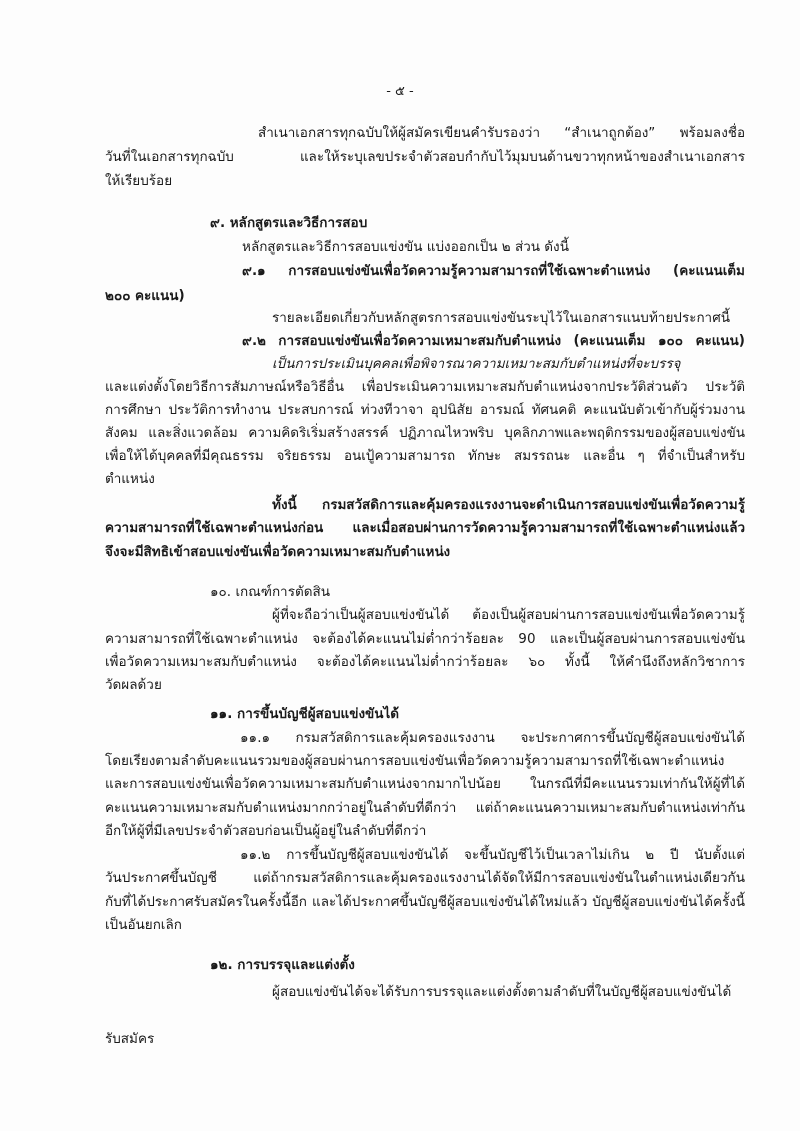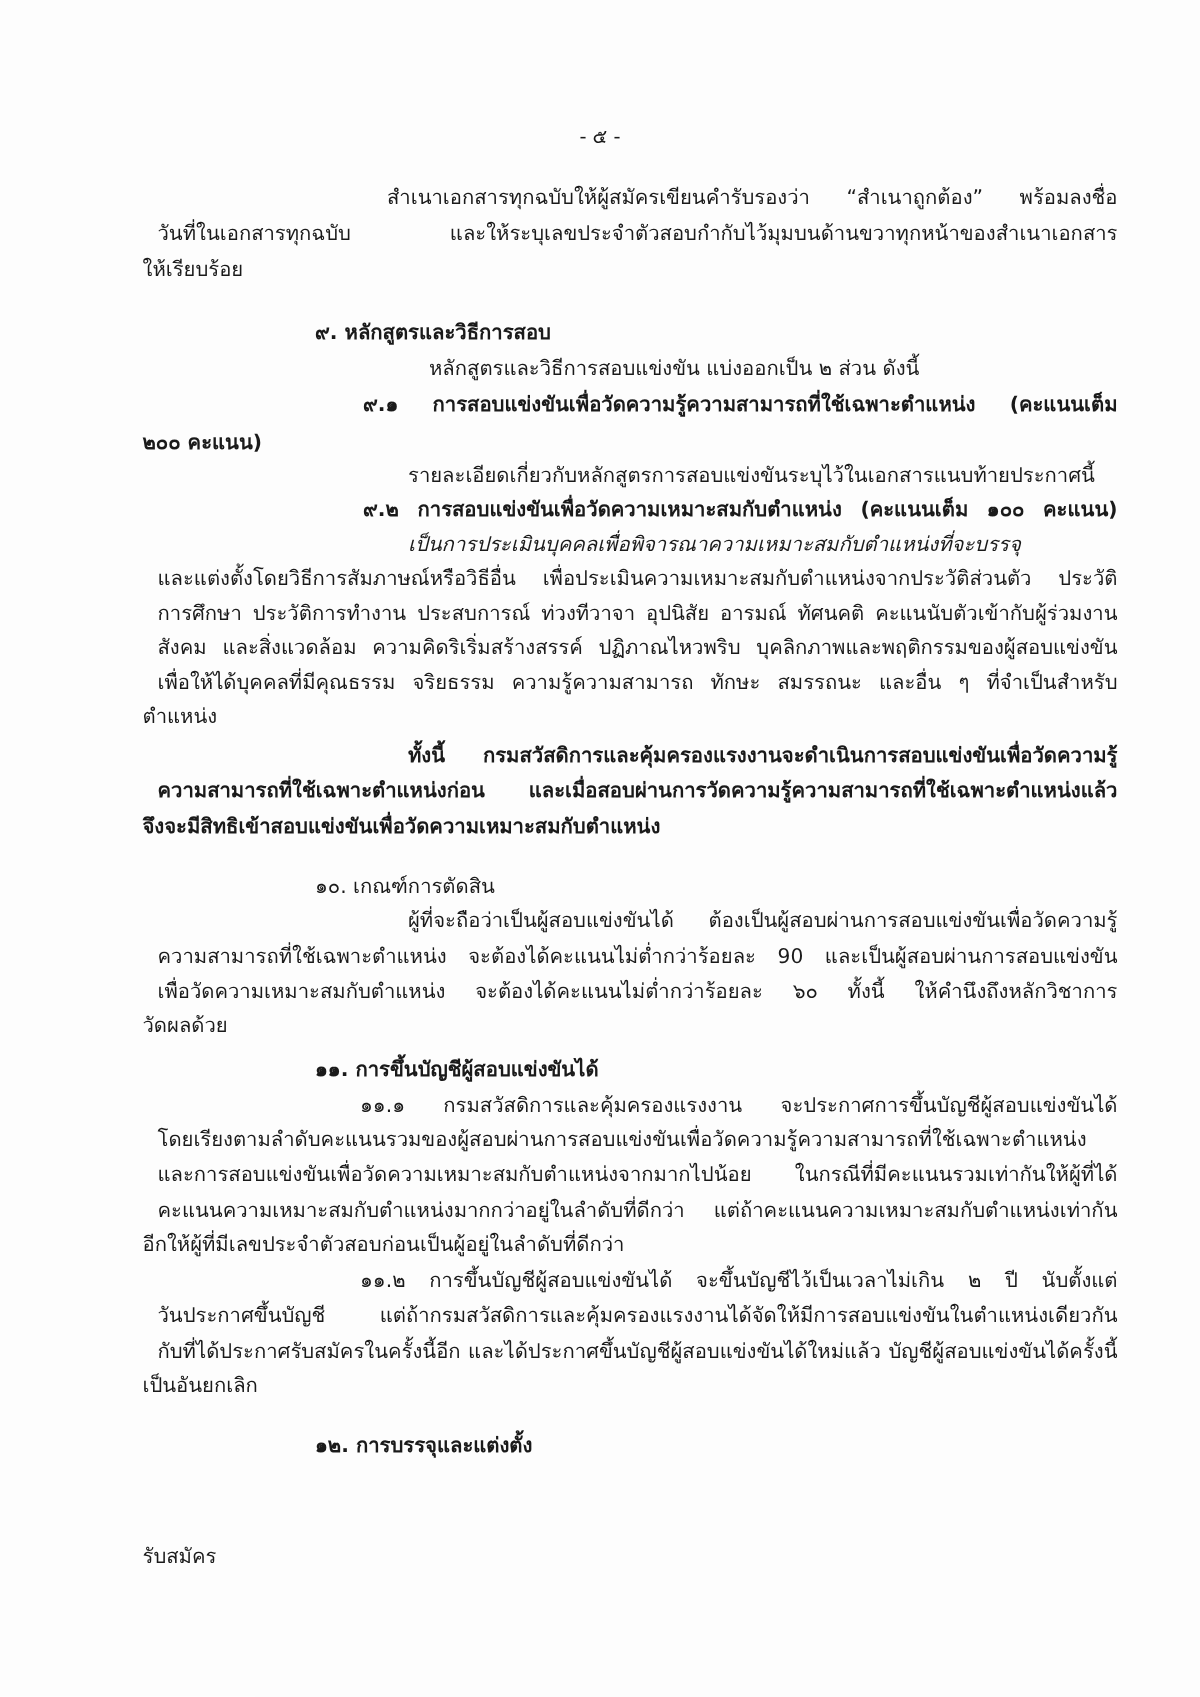--- a/index.html
+++ b/index.html
@@ -1,47 +1,47 @@
 <!DOCTYPE html>
 <html><head>
 <meta charset="utf-8">
 <style>
   html, body { margin: 0; padding: 0; background: #ffffff; }
   body { width: 800px; height: 1131px; position: relative; overflow: hidden;
          font-family: "DejaVu Sans", "Liberation Sans", sans-serif; color: #1a1a1a; }
   .page { position: absolute; left: 0; top: 0; width: 800px; height: 1131px; background: #fdfdfd; }
   .line { position: absolute; font-size: 13.5px; line-height: 22px; white-space: nowrap; }
   .full { left: 105px; width: 640px; text-align: justify; text-align-last: justify; }
-  .last { left: 95px; text-align: left; }
+  .last { left: 105px; text-align: left; }
   .bold { font-weight: bold; }
   .pnum { position: absolute; left: 0; width: 800px; top: 80px; text-align: center; font-size: 13px; }
 </style>
 </head>
 <body>
 
 <div class="page">
 
   <div class="pnum">- ๕ -</div>
 
   <div class="line full" style="top:145px;">วันที่ในเอกสารทุกฉบับ และให้ระบุเลขประจำตัวสอบกำกับไว้มุมบนด้านขวาทุกหน้าของสำเนาเอกสาร</div>
   <div class="line" style="left:258px; width:487px; top:121px; text-align:justify; text-align-last:justify;">สำเนาเอกสารทุกฉบับให้ผู้สมัครเขียนคำรับรองว่า “สำเนาถูกต้อง”  พร้อมลงชื่อ</div>
   <div class="line last" style="top:169px;">ให้เรียบร้อย</div>
 
   <div class="line bold" style="left:210px; top:211px;">๙. หลักสูตรและวิธีการสอบ</div>
-  <div class="line" style="left:242px; top:235px;margin-left:44px;">หลักสูตรและวิธีการสอบแข่งขัน แบ่งออกเป็น ๒ ส่วน ดังนี้</div>
+  <div class="line" style="left:242px; top:235px;">หลักสูตรและวิธีการสอบแข่งขัน แบ่งออกเป็น ๒ ส่วน ดังนี้</div>
   <div class="line bold" style="left:242px; width:503px; top:259px; text-align:justify; text-align-last:justify;">๙.๑ การสอบแข่งขันเพื่อวัดความรู้ความสามารถที่ใช้เฉพาะตำแหน่ง (คะแนนเต็ม</div>
   <div class="line bold last" style="top:284px;">๒๐๐ คะแนน)</div>
   <div class="line" style="left:272px; width:473px; top:306px; text-align:justify; text-align-last:justify;">รายละเอียดเกี่ยวกับหลักสูตรการสอบแข่งขันระบุไว้ในเอกสารแนบท้ายประกาศนี้</div>
   <div class="line bold" style="left:242px; width:503px; top:329px; text-align:justify; text-align-last:justify;">๙.๒ การสอบแข่งขันเพื่อวัดความเหมาะสมกับตำแหน่ง (คะแนนเต็ม ๑๐๐ คะแนน)</div>
 
   <div class="line" style="left:272px; width:473px; top:352px; text-align:justify; text-align-last:justify;font-style:italic;">เป็นการประเมินบุคคลเพื่อพิจารณาความเหมาะสมกับตำแหน่งที่จะบรรจุ</div>
   <div class="line full" style="top:375px;">และแต่งตั้งโดยวิธีการสัมภาษณ์หรือวิธีอื่น เพื่อประเมินความเหมาะสมกับตำแหน่งจากประวัติส่วนตัว ประวัติ</div>
   <div class="line full" style="top:398px;">การศึกษา ประวัติการทำงาน ประสบการณ์ ท่วงทีวาจา อุปนิสัย อารมณ์ ทัศนคติ คะแนนับตัวเข้ากับผู้ร่วมงาน</div>
   <div class="line full" style="top:421px;">สังคม และสิ่งแวดล้อม ความคิดริเริ่มสร้างสรรค์ ปฏิภาณไหวพริบ บุคลิกภาพและพฤติกรรมของผู้สอบแข่งขัน</div>
-  <div class="line full" style="top:444px;">เพื่อให้ได้บุคคลที่มีคุณธรรม จริยธรรม ความรู้ความสามารถ ทักษะ สมรรถนะ และอื่น ๆ ที่จำเป็นสำหรับ</div>
+  <div class="line full" style="top:444px;">เพื่อให้ได้บุคคลที่มีคุณธรรม จริยธรรม อนเปู้ความสามารถ ทักษะ สมรรถนะ และอื่น ๆ ที่จำเป็นสำหรับ</div>
   <div class="line last" style="top:467px;">ตำแหน่ง</div>
 
   <div class="line bold" style="left:272px; width:473px; top:493px; text-align:justify; text-align-last:justify;">ทั้งนี้ กรมสวัสดิการและคุ้มครองแรงงานจะดำเนินการสอบแข่งขันเพื่อวัดความรู้</div>
   <div class="line bold full" style="top:516px;">ความสามารถที่ใช้เฉพาะตำแหน่งก่อน และเมื่อสอบผ่านการวัดความรู้ความสามารถที่ใช้เฉพาะตำแหน่งแล้ว</div>
   <div class="line bold last" style="top:540px;">จึงจะมีสิทธิเข้าสอบแข่งขันเพื่อวัดความเหมาะสมกับตำแหน่ง</div>
 
   <div class="line" style="left:210px; top:580px;">๑๐. เกณฑ์การตัดสิน</div>
   <div class="line" style="left:272px; width:473px; top:603px; text-align:justify; text-align-last:justify;">ผู้ที่จะถือว่าเป็นผู้สอบแข่งขันได้ ต้องเป็นผู้สอบผ่านการสอบแข่งขันเพื่อวัดความรู้</div>
   <div class="line full" style="top:627px;">ความสามารถที่ใช้เฉพาะตำแหน่ง จะต้องได้คะแนนไม่ต่ำกว่าร้อยละ 90 และเป็นผู้สอบผ่านการสอบแข่งขัน</div>
   <div class="line full" style="top:650px;">เพื่อวัดความเหมาะสมกับตำแหน่ง จะต้องได้คะแนนไม่ต่ำกว่าร้อยละ ๖๐ ทั้งนี้ ให้คำนึงถึงหลักวิชาการ</div>
@@ -53,15 +53,16 @@
   <div class="line full" style="top:772px;">และการสอบแข่งขันเพื่อวัดความเหมาะสมกับตำแหน่งจากมากไปน้อย ในกรณีที่มีคะแนนรวมเท่ากันให้ผู้ที่ได้</div>
   <div class="line full" style="top:796px;">คะแนนความเหมาะสมกับตำแหน่งมากกว่าอยู่ในลำดับที่ดีกว่า แต่ถ้าคะแนนความเหมาะสมกับตำแหน่งเท่ากัน</div>
   <div class="line last" style="top:819px;">อีกให้ผู้ที่มีเลขประจำตัวสอบก่อนเป็นผู้อยู่ในลำดับที่ดีกว่า</div>
 
   <div class="line" style="left:240px; width:505px; top:843px; text-align:justify; text-align-last:justify;">๑๑.๒ การขึ้นบัญชีผู้สอบแข่งขันได้ จะขึ้นบัญชีไว้เป็นเวลาไม่เกิน ๒ ปี นับตั้งแต่</div>
   <div class="line full" style="top:866px;">วันประกาศขึ้นบัญชี แต่ถ้ากรมสวัสดิการและคุ้มครองแรงงานได้จัดให้มีการสอบแข่งขันในตำแหน่งเดียวกัน</div>
   <div class="line full" style="top:890px;">กับที่ได้ประกาศรับสมัครในครั้งนี้อีก และได้ประกาศขึ้นบัญชีผู้สอบแข่งขันได้ใหม่แล้ว บัญชีผู้สอบแข่งขันได้ครั้งนี้</div>
   <div class="line last" style="top:913px;">เป็นอันยกเลิก</div>
 
   <div class="line bold" style="left:210px; top:953px;">๑๒. การบรรจุและแต่งตั้ง</div>
+  <div class="line" style="left:272px; width:473px; top:980px; text-align:justify; text-align-last:justify;">ผู้สอบแข่งขันได้จะได้รับการบรรจุและแต่งตั้งตามลำดับที่ในบัญชีผู้สอบแข่งขันได้</div>
   <div class="line last" style="top:1027px;">รับสมัคร</div>
 
 </div>
 
 </body></html>

